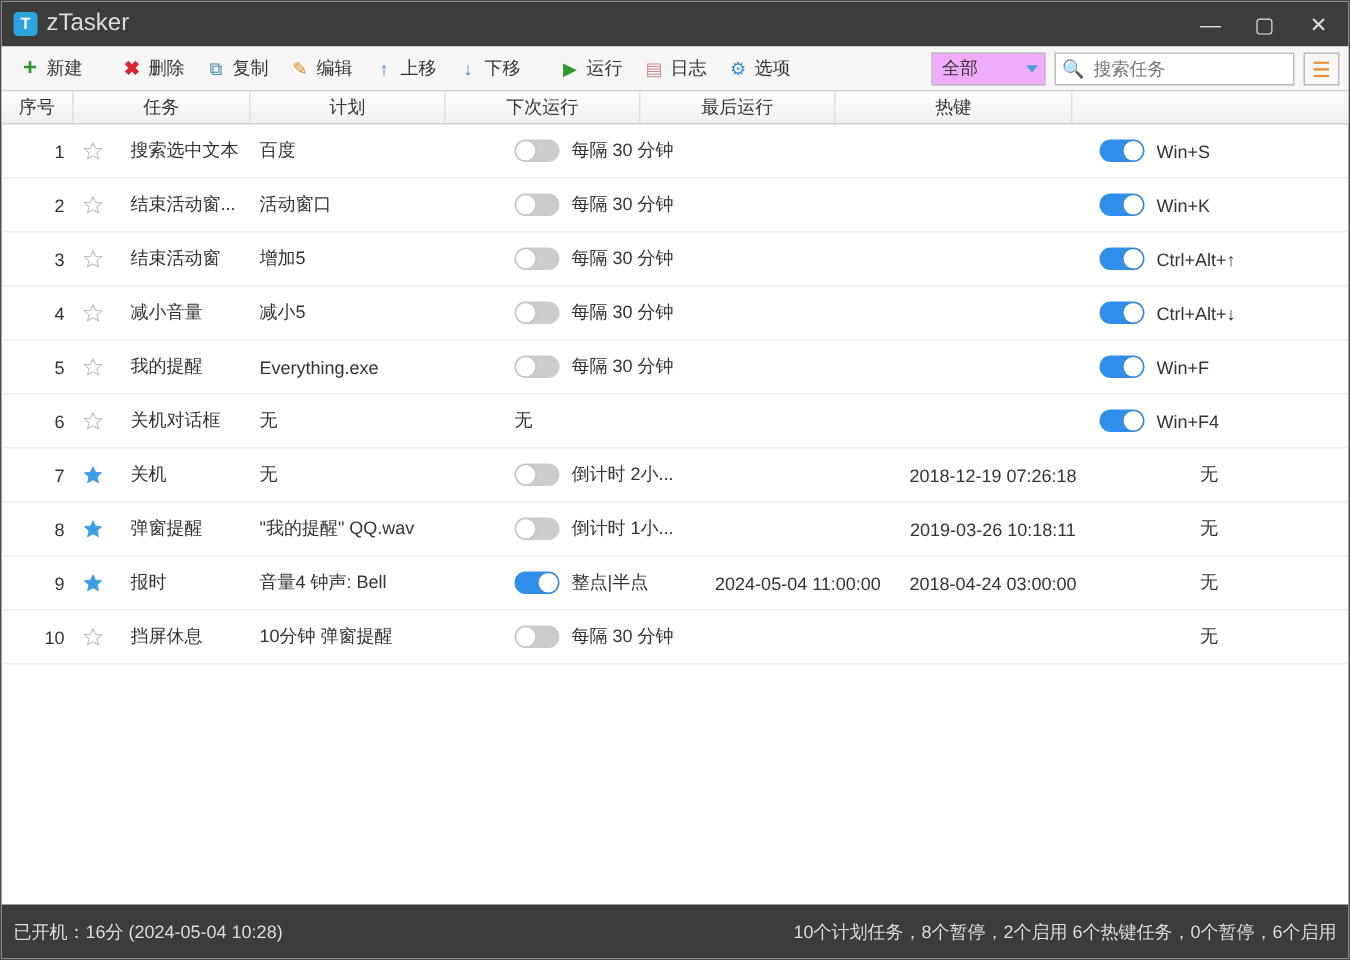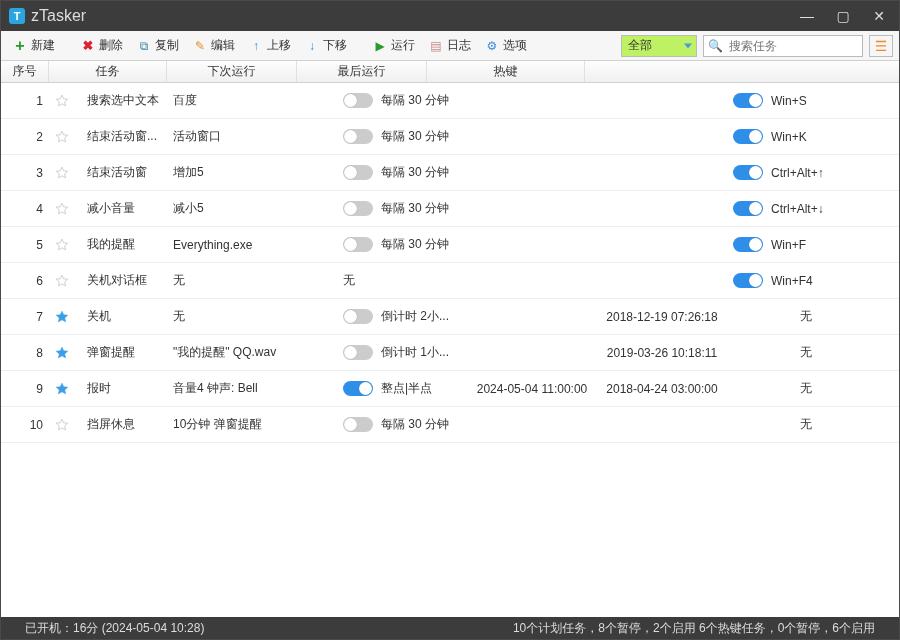--- a/index.html
+++ b/index.html
@@ -60,21 +60,21 @@
   .copy-ico { color: #48a; }
   .edit-ico { color: #e58a1a; }
   .up-ico { color: #3b8fd8; }
   .down-ico { color: #3b8fd8; }
   .run-ico { color: #2a9b2a; }
   .log-ico { color: #c88; }
   .opt-ico { color: #3b8fd8; }
   .tb-sep { width: 10px; }
   .tb-right { margin-left: auto; display: flex; align-items: center; gap: 6px; }
   .filter-select {
-    border: 1px solid #bbb; background:#bef264; height: 22px; padding: 1px 18px 1px 6px;
+    border: 1px solid #bbb; background:#f0abfc; height: 22px; padding: 1px 18px 1px 6px;
     position: relative; min-width: 76px; display:flex; align-items:center;
   }
   .filter-select .caret {
     position: absolute; right: 4px; top: 50%; transform: translateY(-50%);
     border-left: 4px solid transparent; border-right: 4px solid transparent;
     border-top: 5px solid #4a9bdc;
   }
   .search-box {
     border: 1px solid #bbb; background:#fff; height: 22px; padding: 0 4px;
     display:flex; align-items:center; min-width: 160px;
@@ -133,23 +133,23 @@
   }
   .toggle::after {
     content:""; position:absolute; width:13px; height:13px; border-radius:50%;
     background:#fff; top:1px; left:1px; box-shadow:0 0 1px rgba(0,0,0,0.3);
   }
   .toggle.on { background:#2f8fe8; }
   .toggle.on::after { left:16px; }
 
   
   .statusbar {
-    position:absolute; bottom:0; left:0; right:0; height:22px;
+    position:absolute; bottom:0; left:0; right:0; height:36px;
     background:#3c3c3c; color:#ddd; font-size:12px;
-    display:flex; align-items:center; padding:0 24px;
+    display:flex; align-items:center; padding:0 8px;
   }
   .statusbar .st-right { margin-left:auto; }
 </style>
 </head>
 <body>
 
 <div class="titlebar">
   <div class="app-icon">T</div>
   <div class="title">zTasker</div>
   <div class="win-controls">
@@ -208,20 +208,21 @@
       <span class="mag">🔍</span>
       <input type="text" placeholder="搜索任务" style="">
     </div>
     <div class="list-toggle">☰</div>
   </div>
 </div>
 
 <div class="table-head">
   <div class="th col-index">序号</div>
   <div class="th col-task">任务</div>
+  <div class="th col-plan">计划</div>
   <div class="th col-next">下次运行</div>
   <div class="th col-last">最后运行</div>
   <div class="th col-hotkey">热键</div>
 </div>
 
 <div class="table-body" id="tbody">
     <div class="trow">
     <div class="td col-index">1</div>
     <div class="td col-task">
       <span class="star off">

